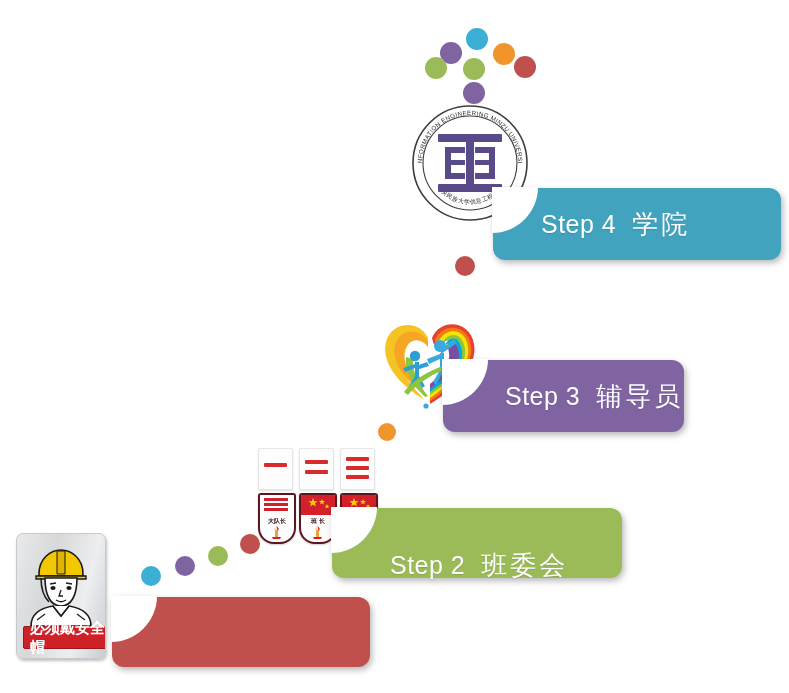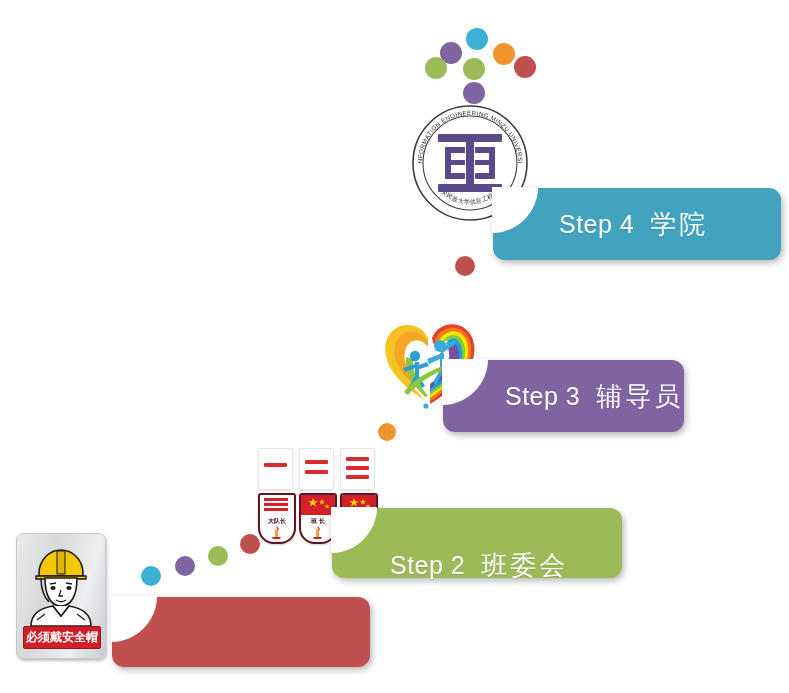--- a/index.html
+++ b/index.html
@@ -34,42 +34,43 @@
     left:-1px;top:-1px;
     width:46px;height:46px;
     background:#ffffff;
     border-bottom-right-radius:46px;
     pointer-events:none;
   }
 
   #banner1{left:112px;top:597px;width:258px;height:70px;background:#c0504d;padding-left:38px;}
   #banner2{left:332px;top:508px;width:290px;height:70px;background:#9bbb59;padding-left:58px;}
   #banner3{left:443px;top:360px;width:241px;height:72px;background:#8064a2;padding-left:62px;}
-  #banner4{left:493px;top:188px;width:288px;height:72px;background:#41a3bd;padding-left:66px;}
+  #banner4{left:493px;top:188px;width:288px;height:72px;background:#41a3bd;padding-left:48px;}
 
   
   .dot{position:absolute;border-radius:50%;}
 
   
   #safety-sign{
     position:absolute;left:16px;top:533px;width:88px;height:124px;
     background:linear-gradient(105deg,#e9eaec 0%,#d6d8da 35%,#eceef0 70%,#c9ccd0 100%);
     border-radius:7px;
     border:1px solid #c6c9cd;
     box-shadow:1px 2px 3px rgba(0,0,0,.25);
     overflow:hidden;
   }
   #safety-sign .worker{position:absolute;left:6px;top:6px;width:76px;height:86px;}
   #safety-sign .caption{
     position:absolute;left:6px;bottom:9px;width:76px;height:21px;
     background:#cf2027;border:1px solid #9d161b;border-radius:2px;
-    color:#ffffff;font-size:12px;font-weight:bold;
+    color:#ffffff;font-size:15px;font-weight:bold;
     display:flex;align-items:center;justify-content:center;
     letter-spacing:0px;
     font-family:"DejaVu Sans",sans-serif;
+    padding-left:6px;
   }
 
   
   #armband-group{position:absolute;left:258px;top:448px;width:116px;height:40px;}
   .armband{
     position:absolute;top:0;width:33px;height:40px;background:#fdfdfd;
     border:1px solid #e6e6e6;border-radius:2px;
     box-shadow:0 1px 2px rgba(0,0,0,.12);
   }
   .armband .stripe{position:absolute;left:5px;width:23px;height:4px;background:#d92b2b;border-radius:1px;}

